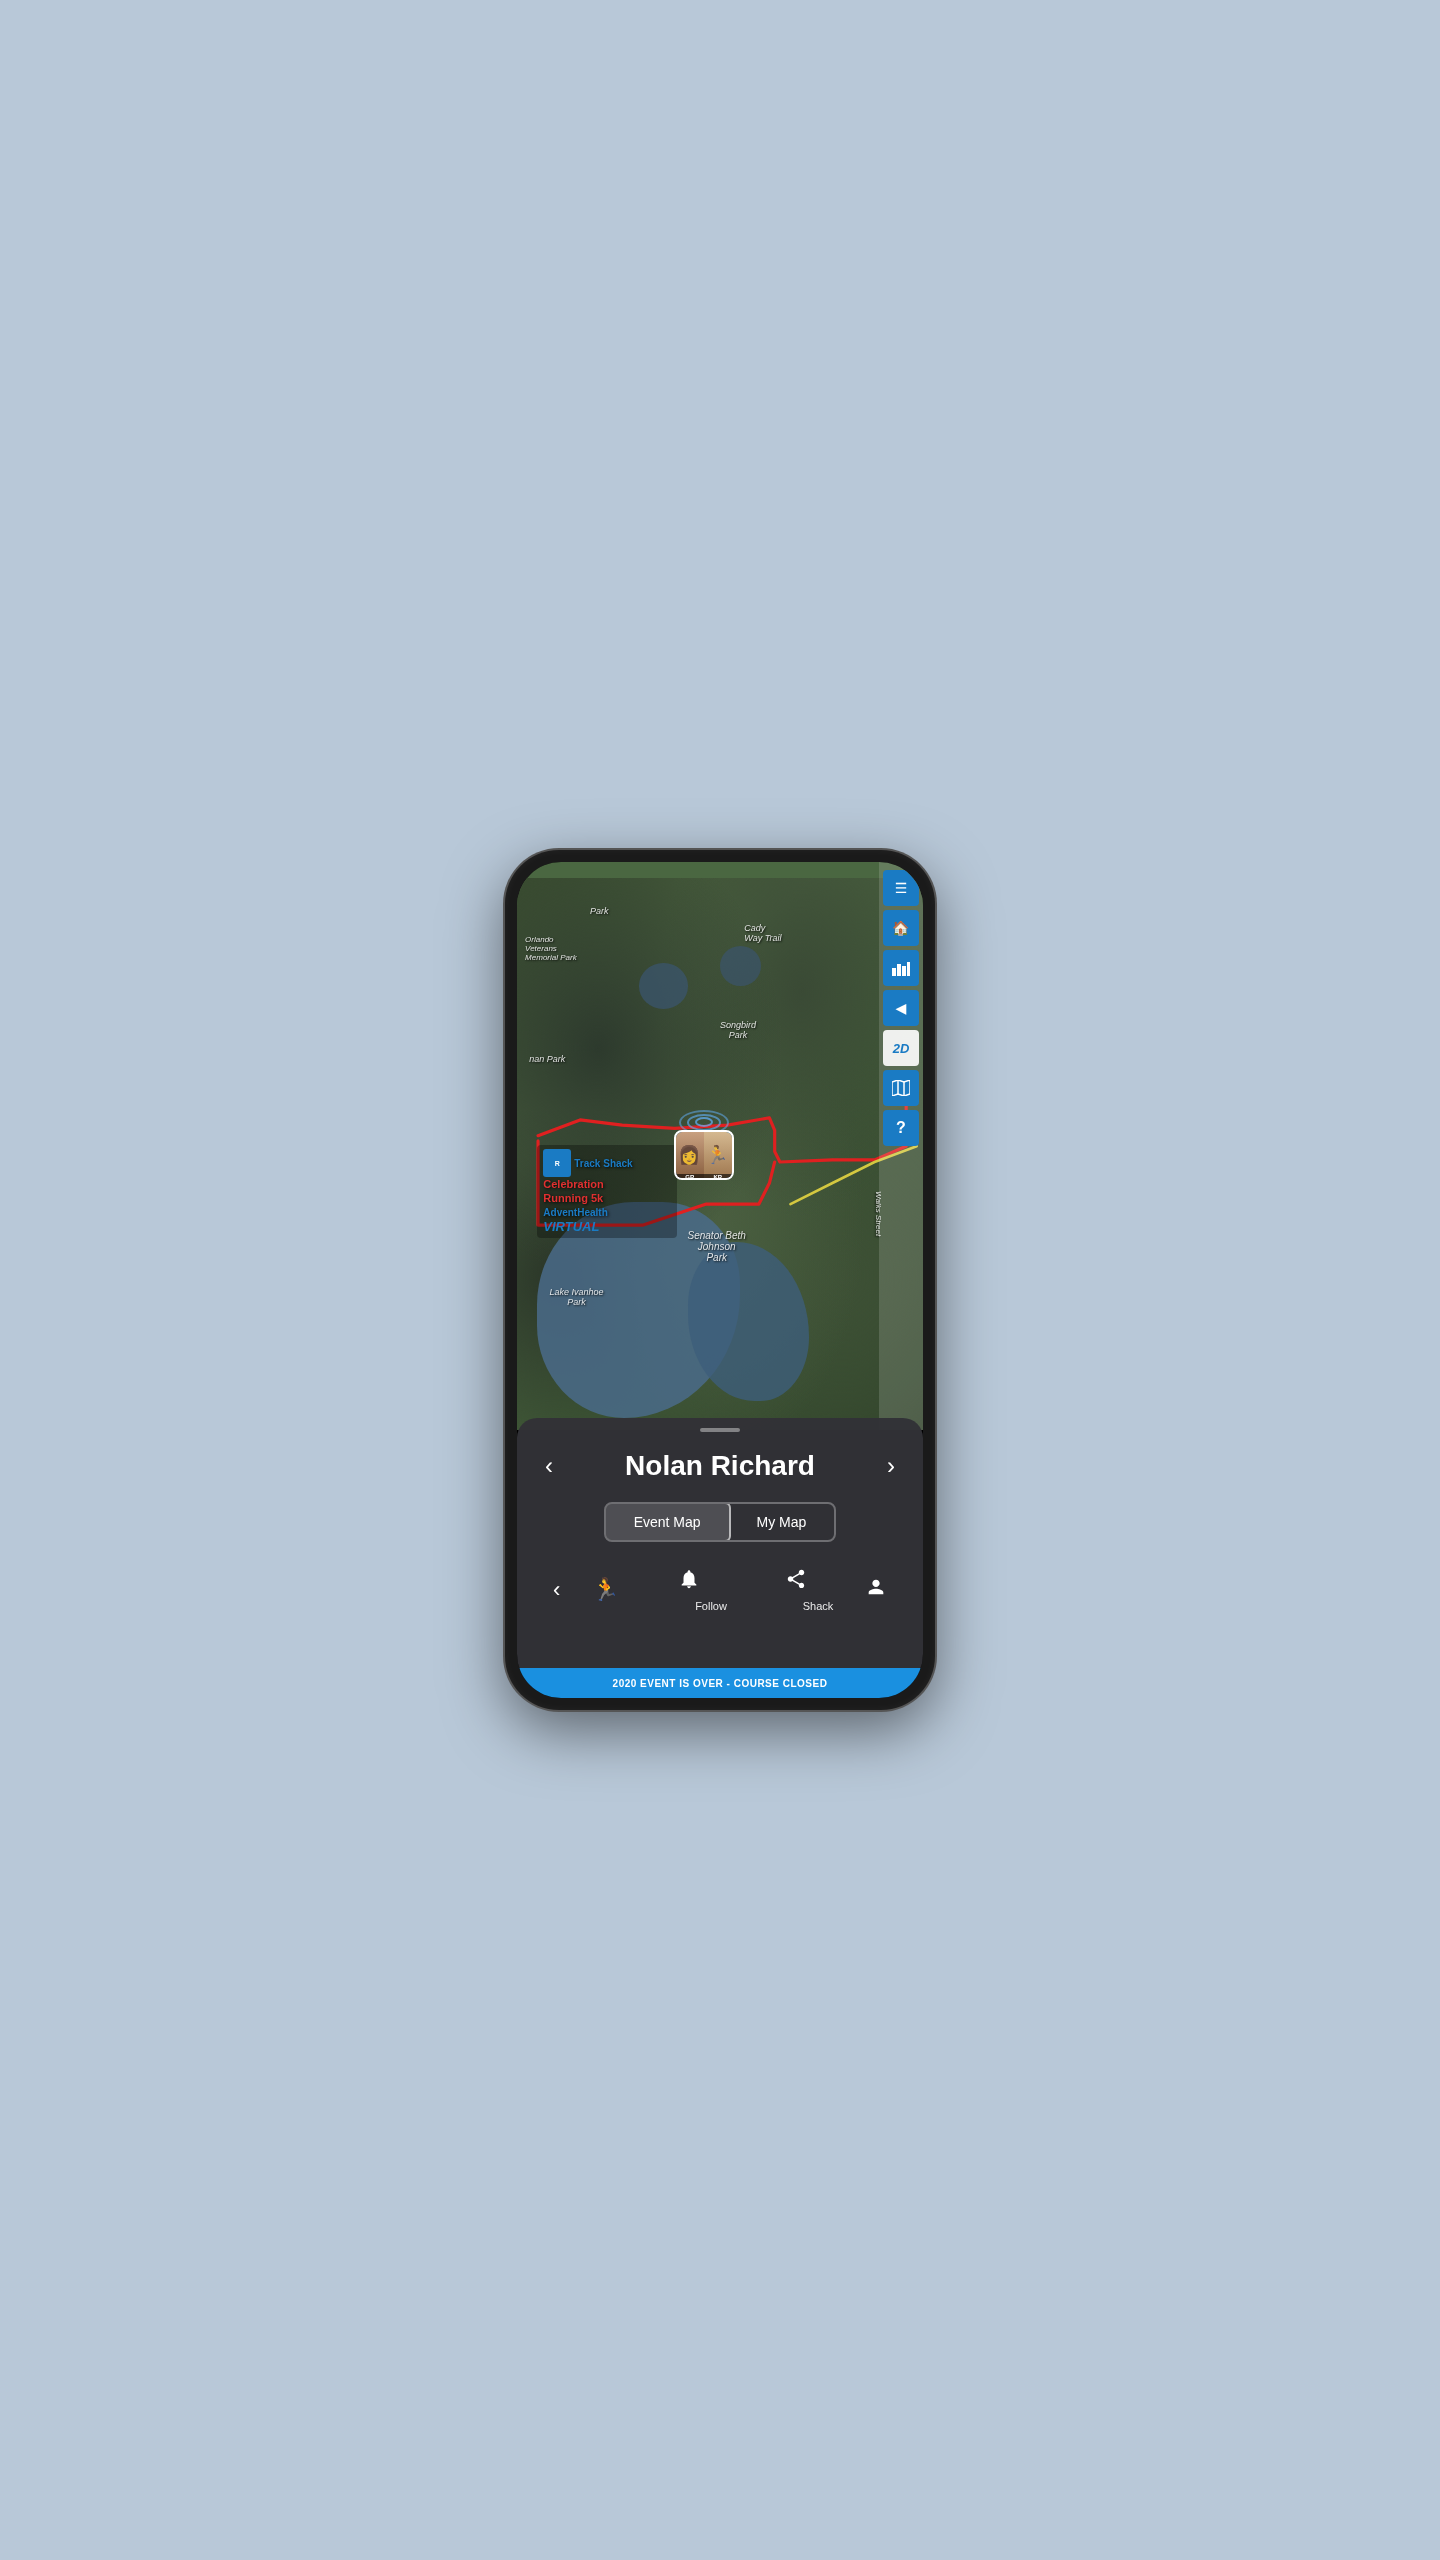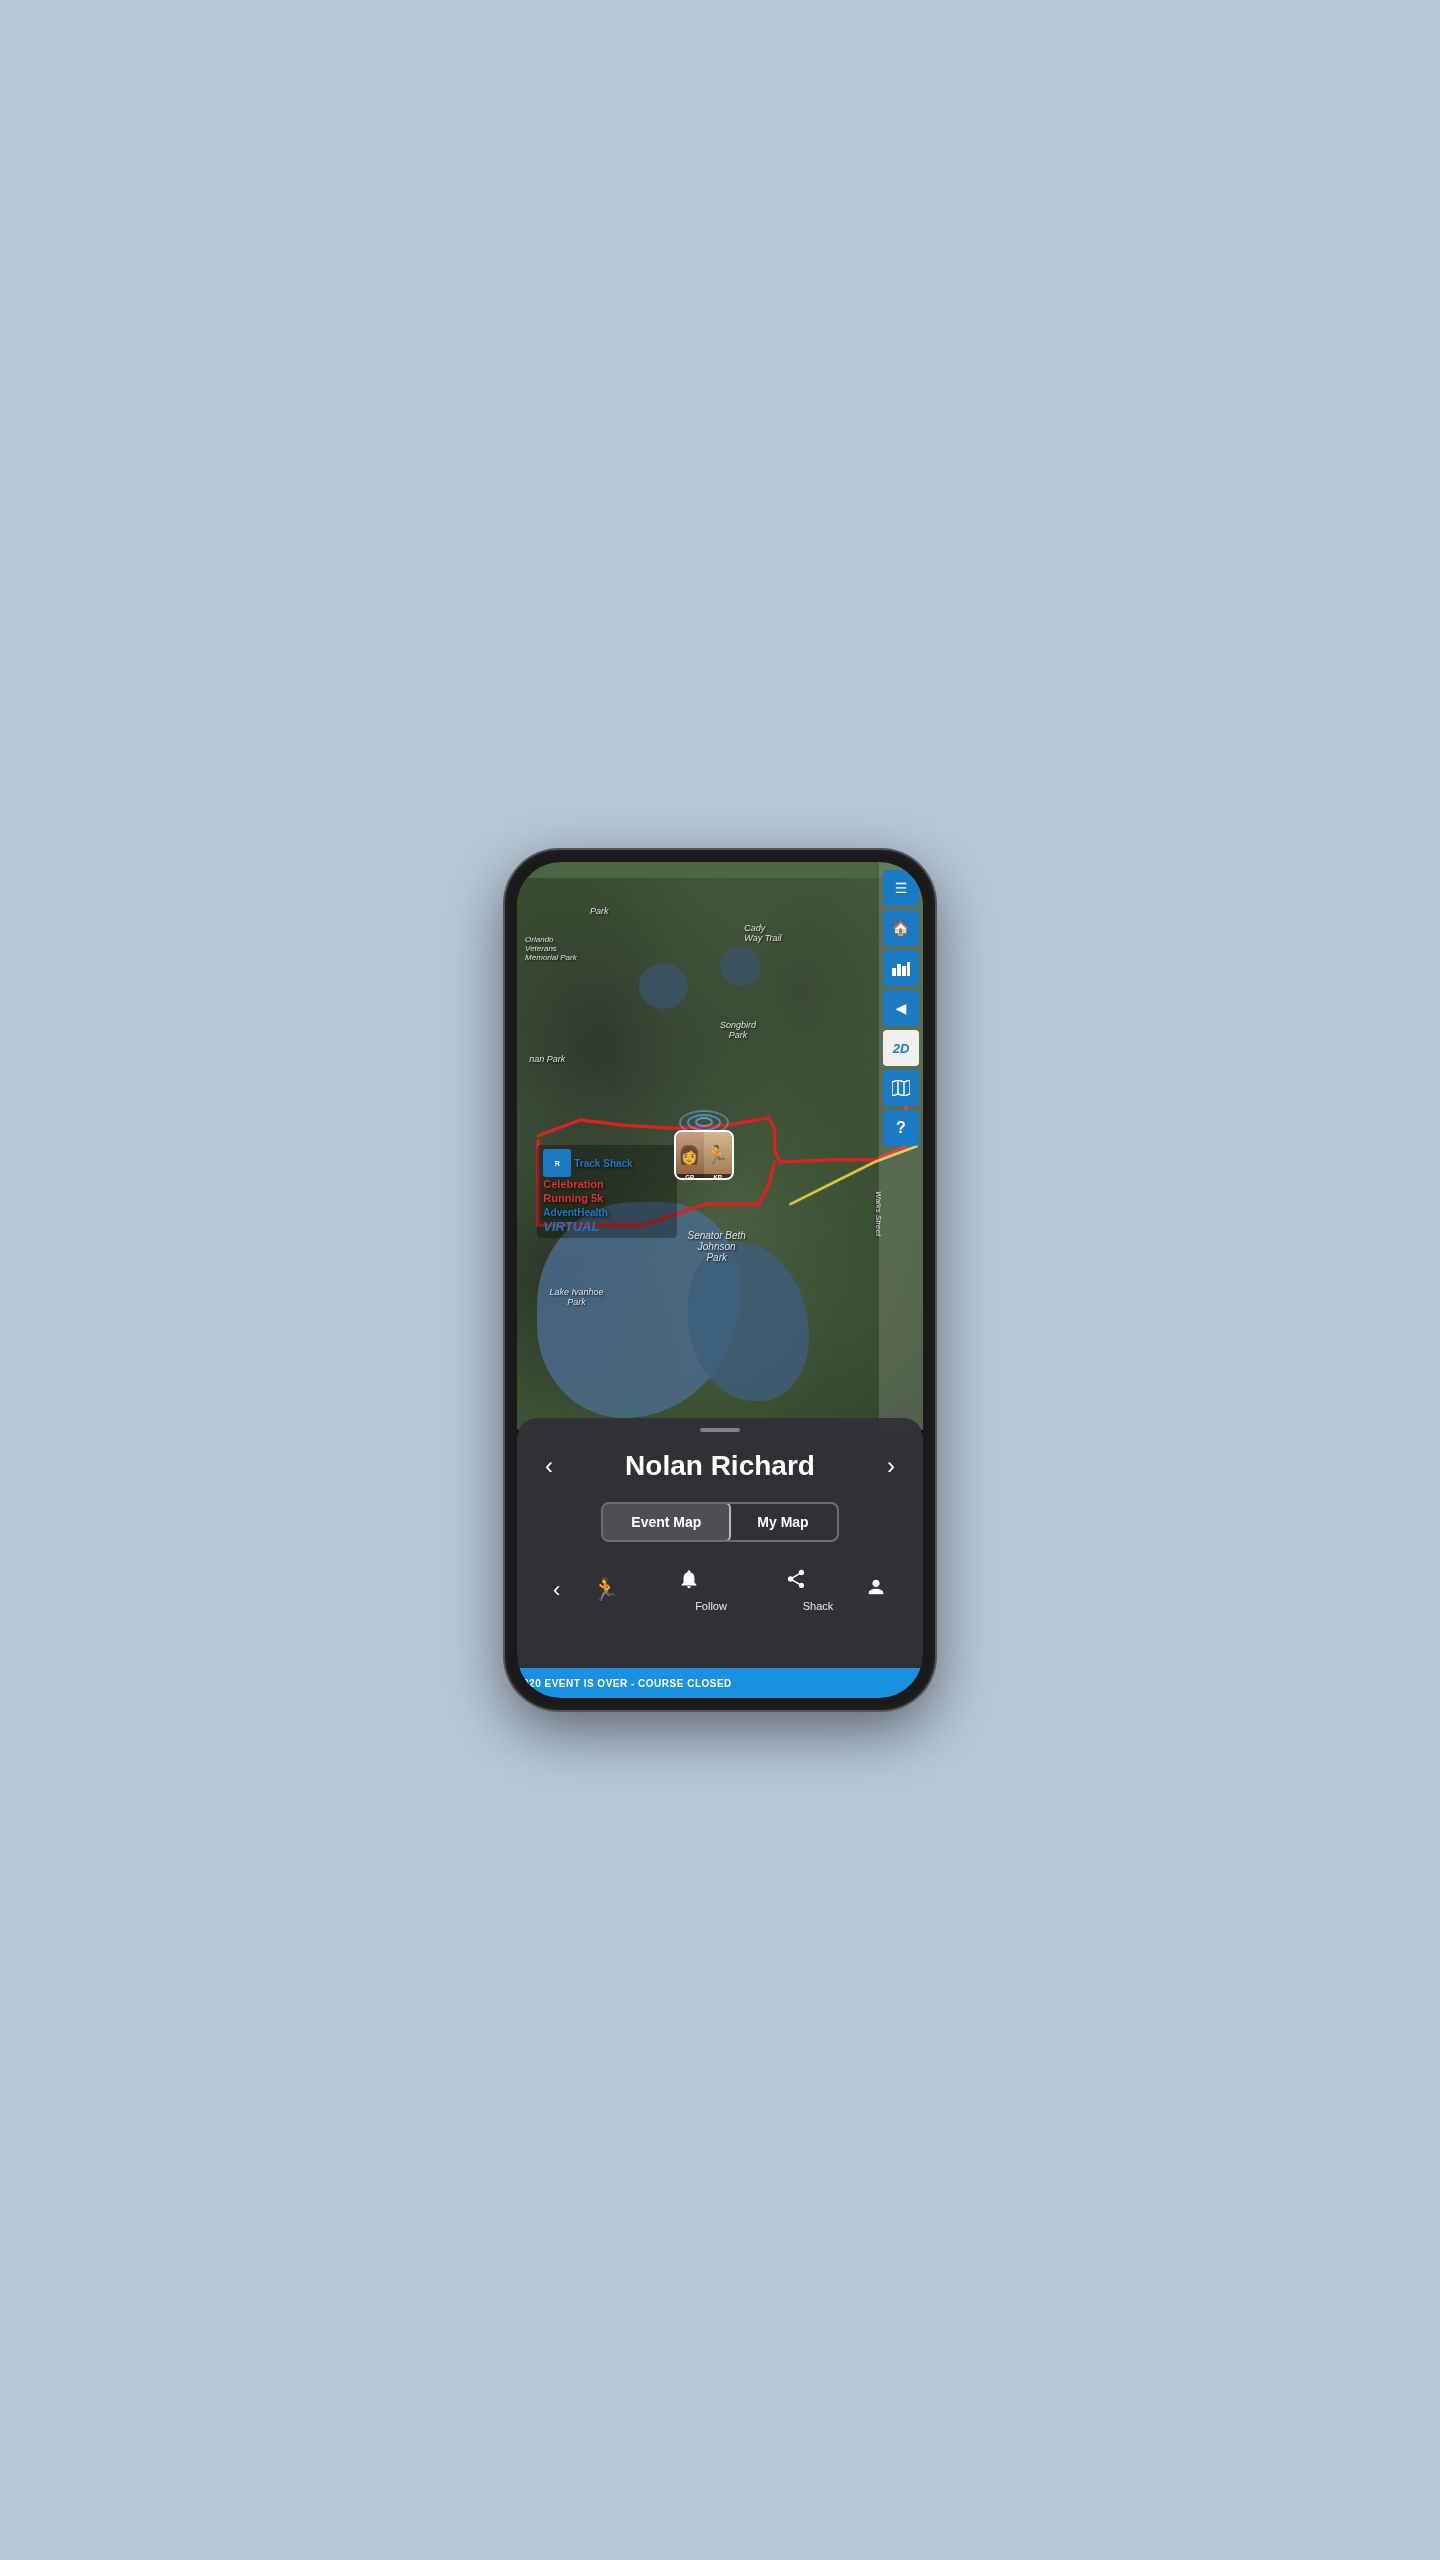--- a/index.html
+++ b/index.html
@@ -264,21 +264,21 @@
       display: flex;
       gap: 0;
       border: 2px solid rgba(255,255,255,0.3);
       border-radius: 8px;
       overflow: hidden;
       margin-bottom: 16px;
     }
     .toggle-btn {
       padding: 10px 28px;
       font-size: 14px;
-      font-weight: 700;
+      font-weight: 400;
       cursor: pointer;
       color: white;
       background: transparent;
       border: none;
     }
     .toggle-btn.active {
       background: rgba(255,255,255,0.15);
       border: 2px solid rgba(255,255,255,0.6);
       margin: -2px;
       border-radius: 6px;
@@ -314,21 +314,21 @@
     
     .status-bar {
       position: absolute;
       bottom: 0;
       left: 0;
       right: 0;
       height: 30px;
       background: #1a90e0;
       display: flex;
       align-items: center;
-      justify-content: flex-start;
+      justify-content: center;
     }
     .status-text {
       color: white;
       font-size: 10px;
       font-weight: bold;
       letter-spacing: 0.5px;
     }
   </style>
 </head>
 <body>

